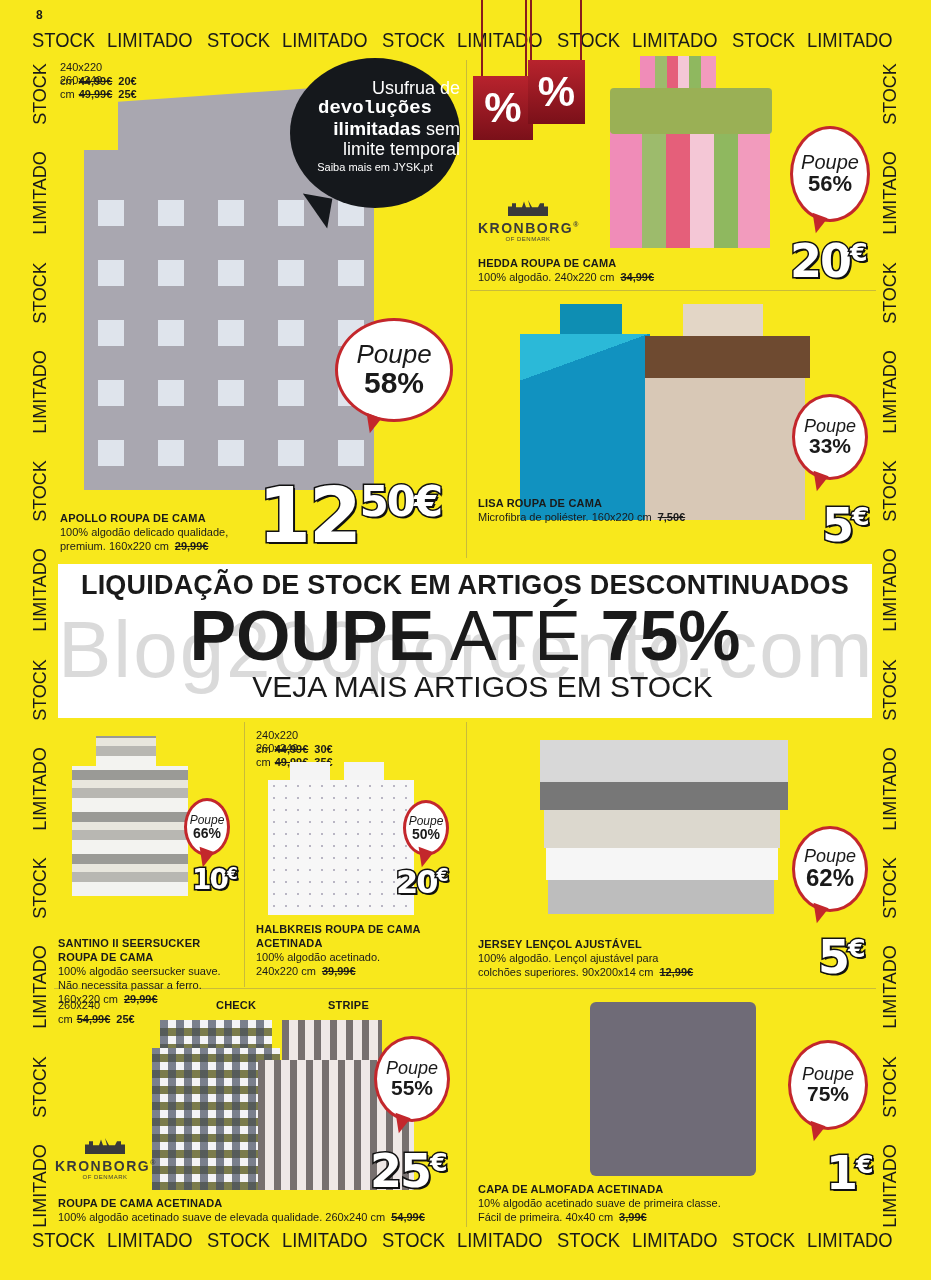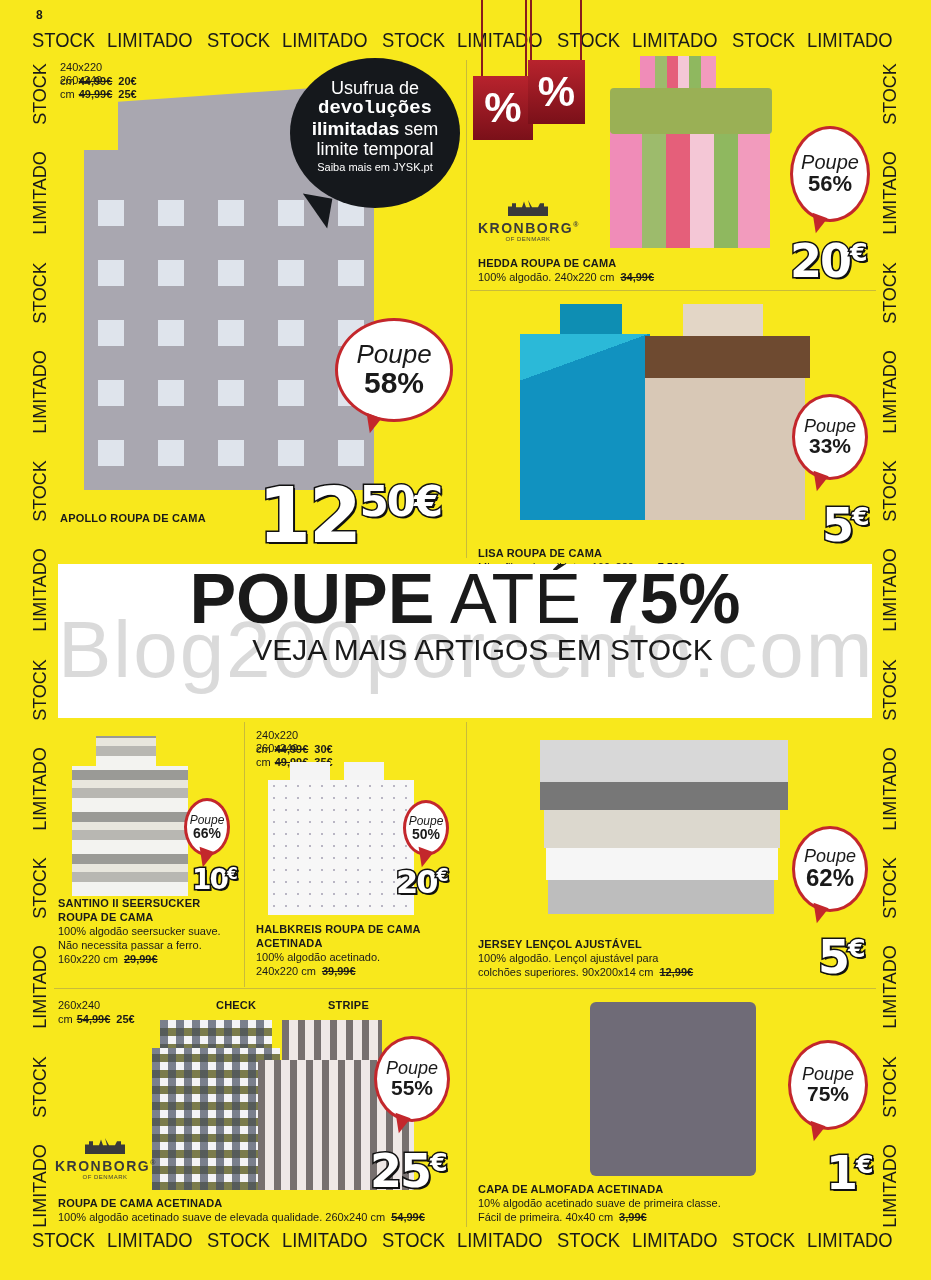--- a/index.html
+++ b/index.html
@@ -102,21 +102,21 @@
     z-index: 1; letter-spacing: 2px;
   }
 
   
   .returns {
     position: absolute; left: 290px; top: 58px; width: 170px; height: 150px;
     background: #15181c; border-radius: 50% 50% 50% 50% / 50% 50% 50% 50%;
     color: #fff; text-align: center; padding-top: 20px;
   }
   .returns::after { content:""; position:absolute; left: 10px; bottom: -18px; border-left: 30px solid transparent; border-top: 30px solid #15181c; transform: rotate(10deg);}
-  .returns .r1 { font-size: 18px; line-height: 20px; }
+  .returns .r1 { font-size: 18px; line-height: 20px; text-align: right; }
   .returns .r2 { font-size: 19px; font-weight: bold; line-height: 21px; font-family: Liberation Mono, monospace; }
   .returns .r3 { font-size: 11px; margin-top: 2px; }
 
   
   .tag { position: absolute; background: linear-gradient(#b8232d, #7a1019); color: #fff; font-weight: bold;
          display: flex; align-items: center; justify-content: center; font-size: 42px; }
   .string { position: absolute; width: 2px; background: #8a1c1c; }
 
   
   .kronborg { position: absolute; text-align: center; color: #3a3a3a; }
@@ -275,20 +275,21 @@
   <div class="img check-grey" style="left:118px;top:94px;width:220px;height:70px;transform:skewY(-4deg);"></div>
   <div class="bubble" style="left:335px;top:318px;width:118px;height:104px;">
     <span class="lbl" style="font-size:26px">Poupe</span>
     <span class="pct" style="font-size:30px">58%</span>
   </div>
   <div class="price" style="left:258px;top:478px;font-size:76px;">
     <span>12</span><sup>50€</sup>
   </div>
   <div style="position:absolute;left:60px;top:511px;width:200px;">
     <div class="prod-title">APOLLO ROUPA DE CAMA</div>
+    <div class="prod-desc"><span>100% algodão delicado qualidade, premium. 160x220 cm</span><span class="old">29,99€</span></div>
   </div>
 </div>
 
 <div class="returns">
   <div class="r1">Usufrua de</div>
   <div class="r2">devoluções</div>
   <div class="r1"><b style="font-size:19px">ilimitadas</b><span> sem</span></div>
   <div class="r1">limite temporal</div>
   <div class="r3">Saiba mais em JYSK.pt</div>
 </div>
@@ -332,43 +333,44 @@
   <div class="img" style="left:520px;top:334px;width:130px;height:186px;background:linear-gradient(160deg,#2bb9d8 0 20%,#1192c0 20%);"></div>
   <div class="img" style="left:645px;top:336px;width:160px;height:184px;background:#d8c8b6;"></div>
   <div class="img" style="left:645px;top:336px;width:165px;height:42px;background:#6e4a30;"></div>
   <div class="bubble" style="left:792px;top:394px;width:76px;height:86px;">
     <span class="lbl" style="font-size:18px">Poupe</span>
     <span class="pct" style="font-size:21px">33%</span>
   </div>
   <div class="price" style="left:822px;top:502px;font-size:46px;">
     <span>5</span><sup>€</sup>
   </div>
-  <div style="position:absolute;left:478px;top:546px;width:300px;">
+  <div style="position:absolute;left:478px;top:496px;width:300px;">
     <div class="prod-title">LISA  ROUPA DE CAMA</div>
     <div class="prod-desc"><span>Microfibra de poliéster. 160x220 cm</span><span class="old">7,50€</span></div>
   </div>
 </div>
 
 <div class="banner">
   <div class="watermark">Blog200porcento.com</div>
+  <div class="l1" style="position:relative;z-index:2;">LIQUIDAÇÃO DE STOCK EM ARTIGOS DESCONTINUADOS</div>
   <div class="l2"><b>POUPE</b><span> ATÉ </span><b>75%</b></div>
   <div class="l3">VEJA MAIS ARTIGOS EM STOCK</div>
 </div>
 
 <div class="product" style="left:0;top:0;">
   <div class="img stripes-grey" style="left:96px;top:736px;width:60px;height:34px;"></div>
   <div class="img stripes-grey" style="left:72px;top:766px;width:116px;height:130px;"></div>
   <div class="bubble" style="left:184px;top:798px;width:46px;height:58px;">
     <span class="lbl" style="font-size:12px">Poupe</span>
     <span class="pct" style="font-size:14px">66%</span>
   </div>
   <div class="price" style="left:192px;top:866px;font-size:28px;">
     <span>10</span><sup>€</sup>
   </div>
-  <div style="position:absolute;left:58px;top:896px;width:185px;">
+  <div style="position:absolute;left:58px;top:936px;width:185px;">
     <div class="prod-title">SANTINO II SEERSUCKER</div>
     <div class="prod-title">ROUPA DE CAMA</div>
     <div class="prod-desc">100% algodão seersucker suave.</div>
     <div class="prod-desc">Não necessita passar a ferro.</div>
     <div class="prod-desc"><span>160x220 cm</span><span class="old">29,99€</span></div>
   </div>
 </div>
 
 <div class="product" style="left:0;top:0;">
   <div class="size-row" style="position:absolute;left:256px;top:728px;">

